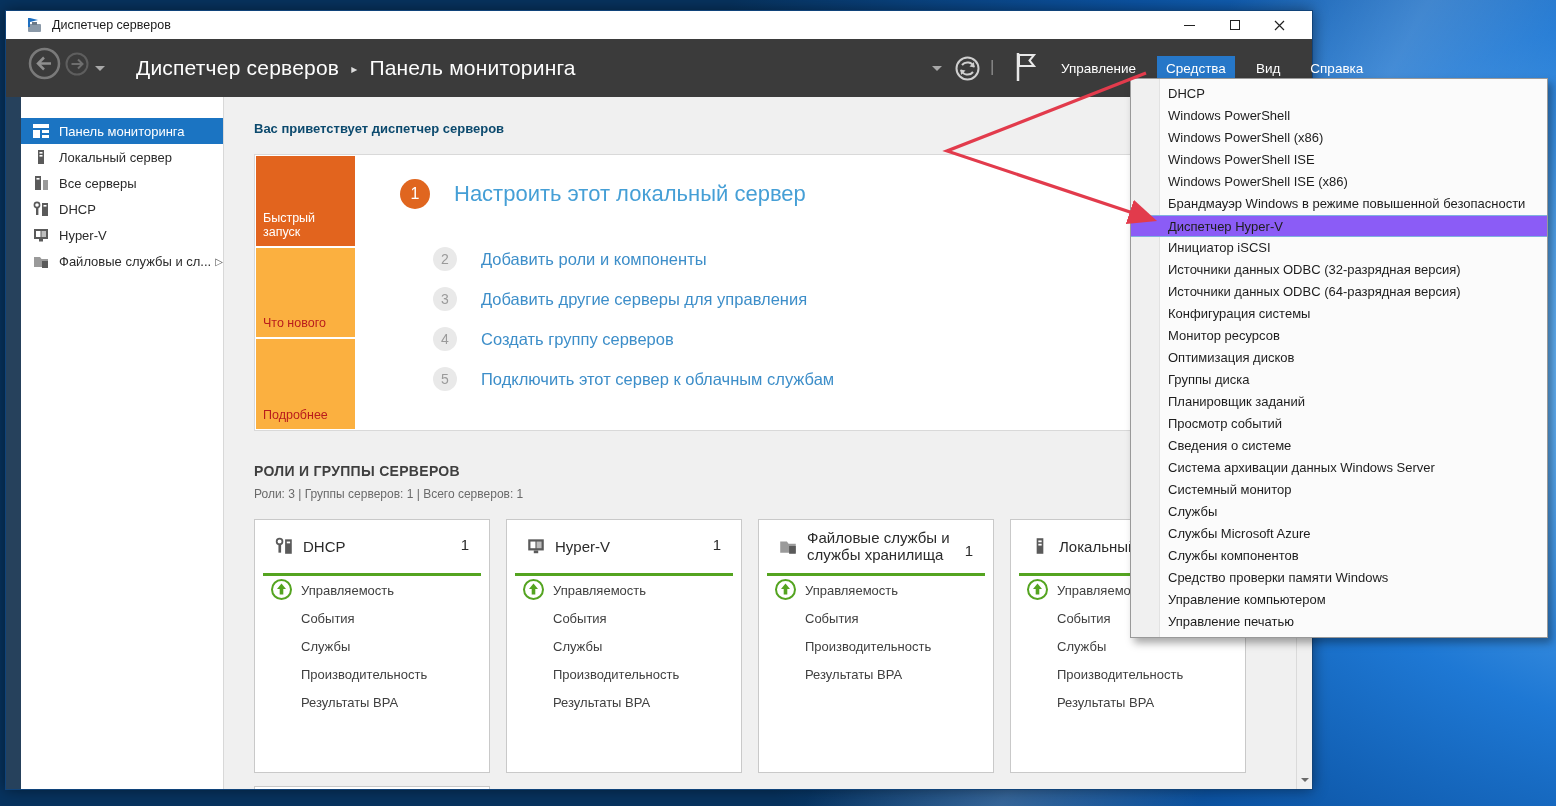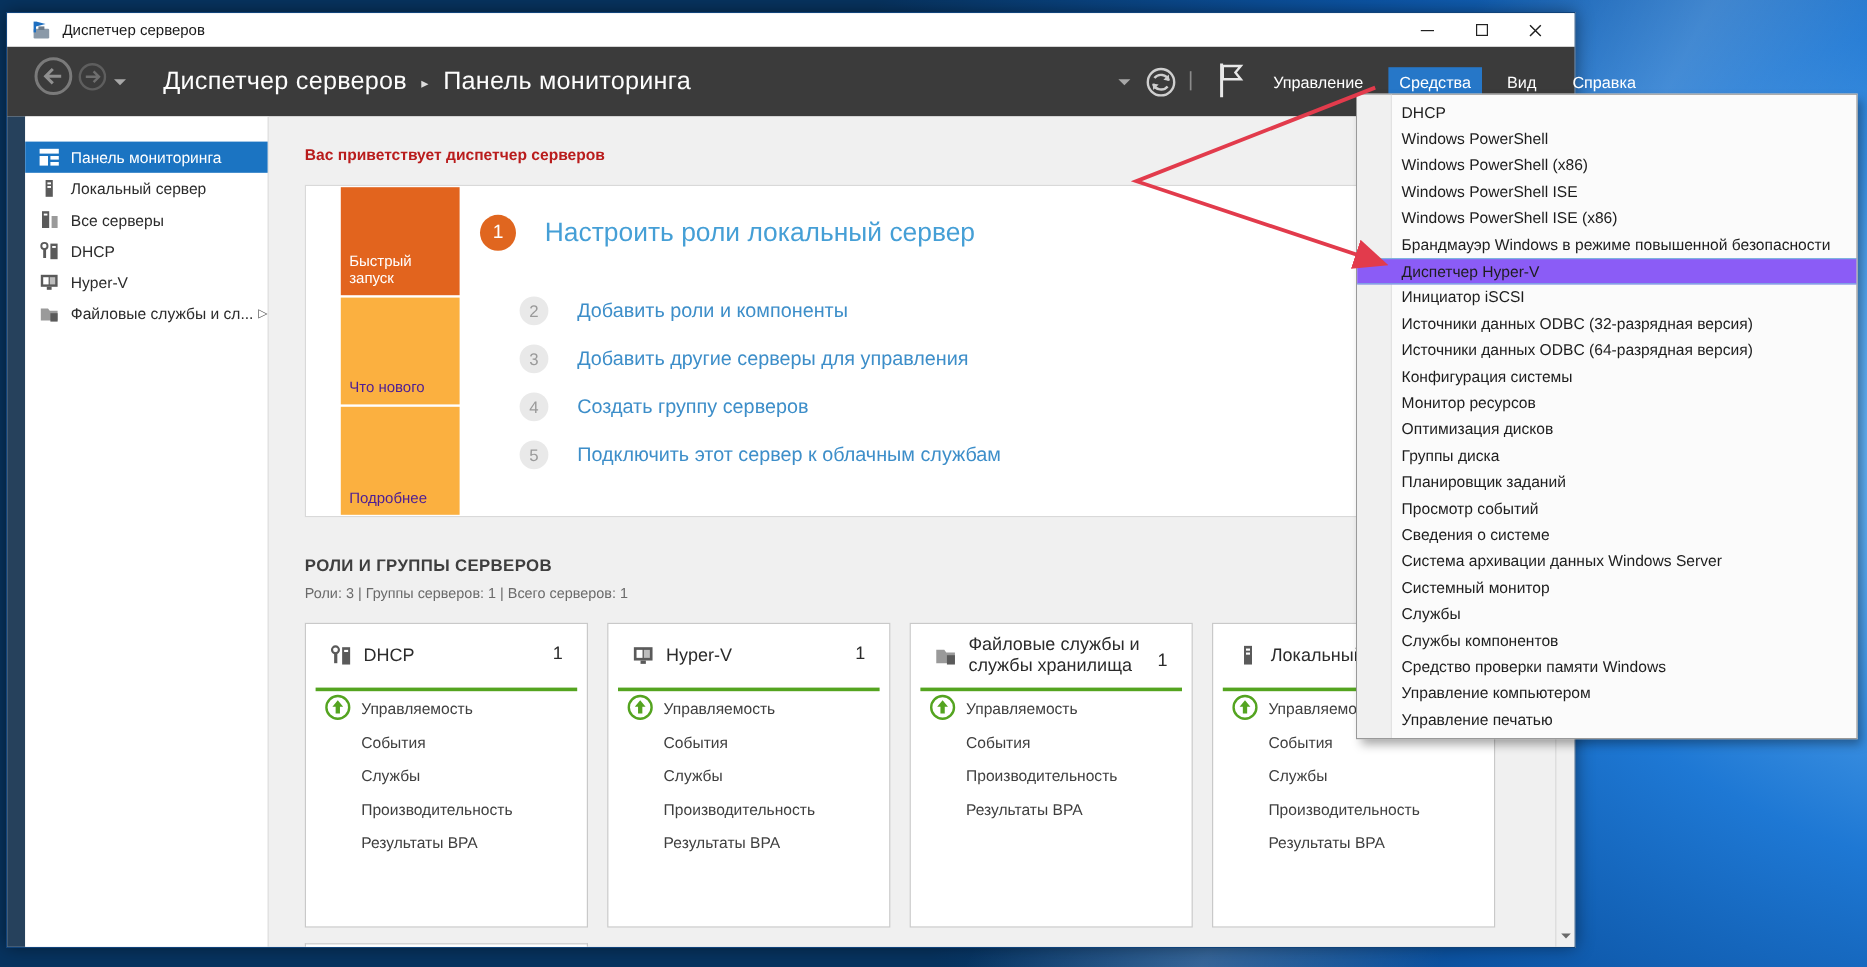--- a/index.html
+++ b/index.html
@@ -43,28 +43,28 @@
   .leftstrip{position:absolute;left:0;top:86px;bottom:0;width:15px;background:#26415c;}
   .sidebar{position:absolute;left:15px;top:86px;bottom:0;width:203px;background:#fff;
     border-right:1px solid #d8d8d8;box-sizing:border-box;padding-top:21px;}
   .sbitem{height:26px;display:flex;align-items:center;font-size:13px;color:#2b2b2b;cursor:default;}
   .sbitem .ic{width:20px;height:18px;margin:0 8px 0 10px;color:#5a5a5a;}
   .sbitem.sel{background:#1b74c2;color:#fff;}
   .sbitem.sel .ic{color:#fff;}
   .sbitem .exp{margin-left:4px;font-size:10px;color:#555;}
   
   .content{position:absolute;left:218px;top:86px;right:16px;bottom:0;background:#f0f0f0;overflow:hidden;}
-  .welcome-h{position:absolute;left:30px;top:24px;font-size:13px;font-weight:bold;color:#b91c1c;}
+  .welcome-h{position:absolute;left:30px;top:24px;font-size:13px;font-weight:bold;color:#0c4a6e;}
   .panel{position:absolute;left:30px;top:57px;width:1042px;height:277px;background:#fff;
     border:1px solid #d9d9d9;box-sizing:border-box;}
-  .tabs{position:absolute;left:1px;top:1px;bottom:1px;width:99px;display:flex;flex-direction:column;margin-left:28px;}
+  .tabs{position:absolute;left:1px;top:1px;bottom:1px;width:99px;display:flex;flex-direction:column;}
   .tab{flex:1;position:relative;cursor:pointer;}
   .tab+.tab{margin-top:2px;}
   .tab.hot{background:#e2641e;color:#fff;}
-  .tab.warm{background:#fbb040;color:#4c1d95;}
+  .tab.warm{background:#fbb040;color:#b91c1c;}
   .tab span{position:absolute;left:7px;bottom:7px;font-size:12.5px;}
   .step{position:absolute;display:flex;align-items:center;cursor:pointer;}
   .stepnum{border-radius:50%;display:flex;align-items:center;justify-content:center;}
   .step.s1 .stepnum{width:30px;height:30px;background:#e0661f;color:#fff;font-size:16px;}
   .step .stepnum.gray{width:24px;height:24px;background:#e9e9e9;color:#9a9a9a;font-size:14px;}
   .step .lbl{margin-left:24px;color:#3d8ec9;}
   .step.s1 .lbl{font-size:22px;font-weight:300;color:#459fd6;}
   .step .lbl.sm{font-size:16.5px;font-weight:400;}
   .roles-h{position:absolute;left:30px;top:366px;font-size:14px;font-weight:bold;color:#3f3f3f;letter-spacing:.3px;}
   .roles-sub{position:absolute;left:30px;top:390px;font-size:12px;color:#6a6a6a;}
@@ -238,21 +238,21 @@
             </div>
           <div class="tab warm">
               <span>Что нового</span>
             </div>
           <div class="tab warm">
               <span>Подробнее</span>
             </div>
         </div>
         <div class="step s1" style="left:145px;top:24px;">
           <span class="stepnum">1</span>
-          <span class="lbl">Настроить роли локальный сервер</span>
+          <span class="lbl">Настроить этот локальный сервер</span>
         </div>
         <div class="step" style="left:178px;top:92px;">
           <span class="stepnum gray">2</span>
           <span class="lbl sm">Добавить роли и компоненты</span>
         </div>
         <div class="step" style="left:178px;top:132px;">
           <span class="stepnum gray">3</span>
           <span class="lbl sm">Добавить другие серверы для управления</span>
         </div>
         <div class="step" style="left:178px;top:172px;">
@@ -387,20 +387,21 @@
     <div class="mi">Конфигурация системы</div>
     <div class="mi">Монитор ресурсов</div>
     <div class="mi">Оптимизация дисков</div>
     <div class="mi">Группы диска</div>
     <div class="mi">Планировщик заданий</div>
     <div class="mi">Просмотр событий</div>
     <div class="mi">Сведения о системе</div>
     <div class="mi">Система архивации данных Windows Server</div>
     <div class="mi">Системный монитор</div>
     <div class="mi">Службы</div>
+    <div class="mi">Службы Microsoft Azure</div>
     <div class="mi">Службы компонентов</div>
     <div class="mi">Средство проверки памяти Windows</div>
     <div class="mi">Управление компьютером</div>
     <div class="mi">Управление печатью</div>
   </div>
 
   <svg class="overlay" viewBox="0 0 1556 806">
     <defs>
       <marker id="ah" markerWidth="9" markerHeight="8" refX="7" refY="4" orient="auto">
         <path d="M0,0 L9,4 L0,8 Z" fill="#e23b4c"></path>

